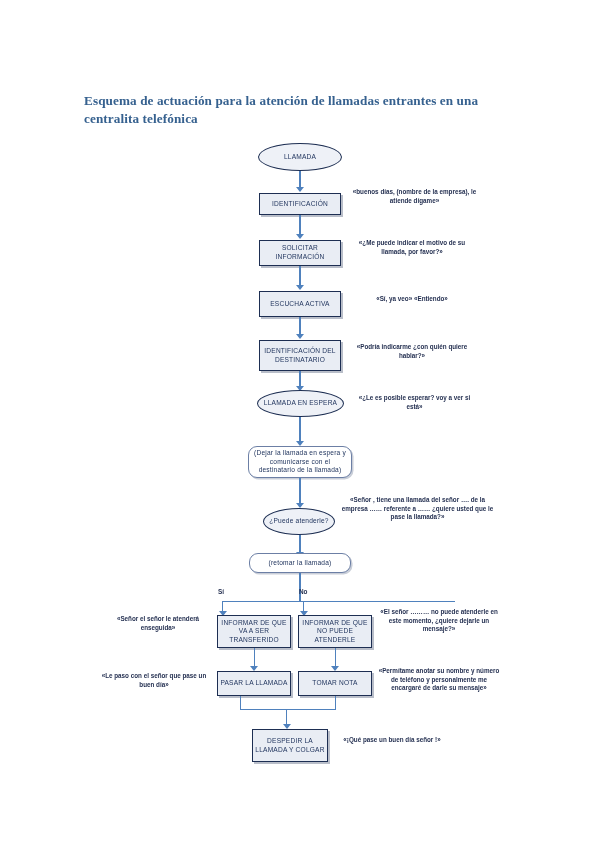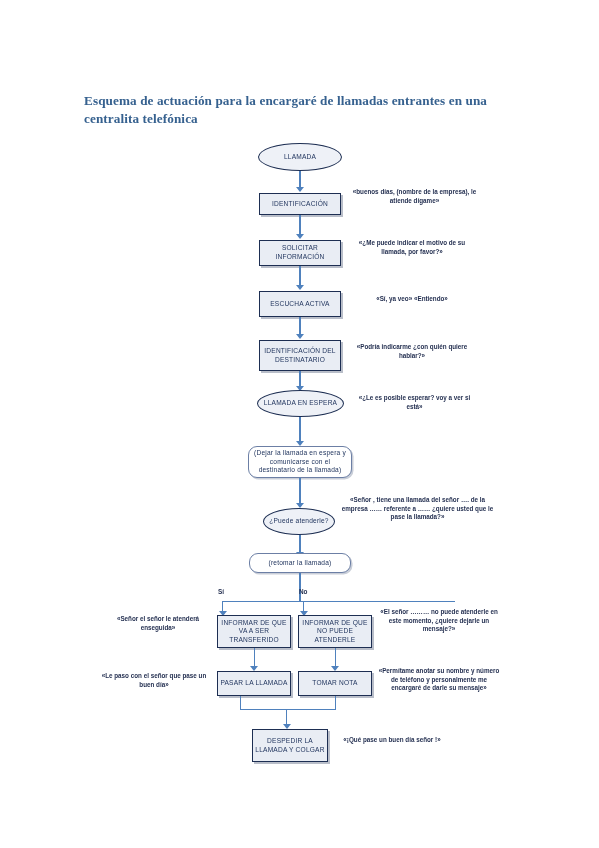--- a/index.html
+++ b/index.html
@@ -123,21 +123,21 @@
     font-size: 6.4px;
     color: #1f2b4d;
     font-weight: bold;
   }
 </style>
 </head>
 <body>
 
 <div id="page">
 
-  <div id="title">Esquema de actuación para la encargaré de llamadas entrantes en una centralita telefónica</div>
+  <div id="title">Esquema de actuación para la atención de llamadas entrantes en una centralita telefónica</div>
 
   <div id="flow">
 
     <div class="node ellipse" style="left:258px; top:143px; width:84px; height:28px;">
       <span>LLAMADA</span>
     </div>
 
     <div class="conn vline" style="left:299.3px; top:171px; height:18px;"></div>
     <div class="arrow" style="left:296px; top:187px;"></div>
 

